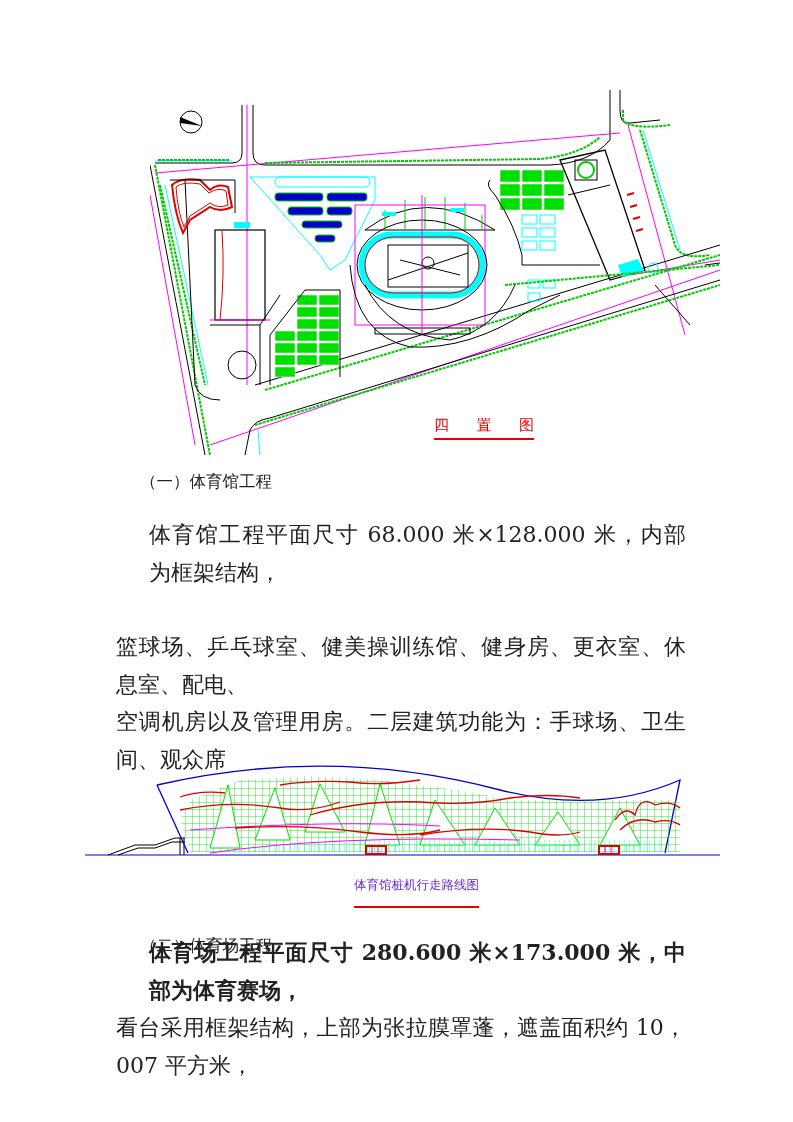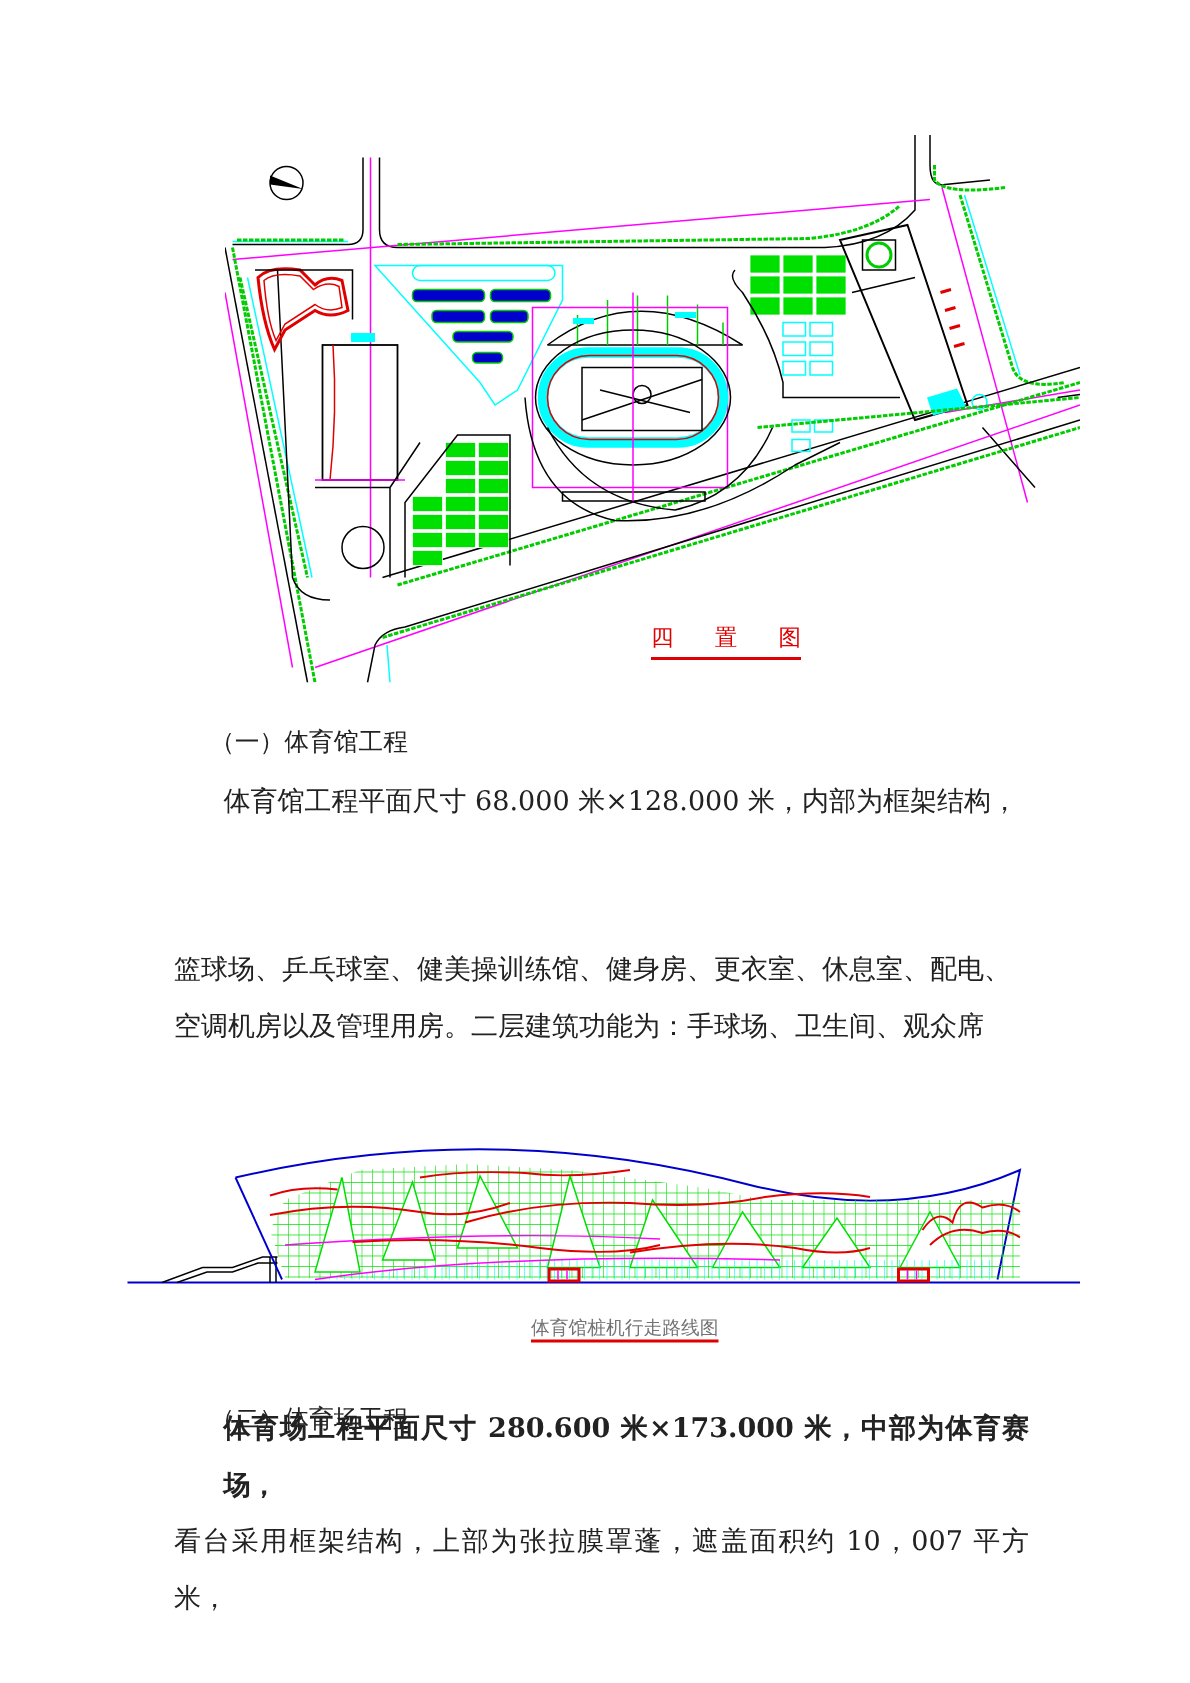--- a/index.html
+++ b/index.html
@@ -5,24 +5,24 @@
   html, body { margin:0; padding:0; background:#ffffff; }
   body { width:793px; height:1122px; position:relative; overflow:hidden;
          font-family:"DejaVu Serif","Liberation Serif",serif; color:#222; }
   .abs { position:absolute; }
   .sitemap { left:150px; top:85px; width:570px; height:370px; }
   .sitemap-title { left:434px; top:416px; width:100px; height:22px;
                    color:#e00000; font-size:15px; letter-spacing:0;
                    display:flex; justify-content:space-between; align-items:flex-start;
                    border-bottom:2px solid #e00000; line-height:18px; }
   .sec-heading { font-size:16.5px; line-height:20px; }
-  .para { left:116px; width:570px; font-size:18px; line-height:37.5px; text-align:justify; }
+  .para { left:116px; width:570px; font-size:22px; line-height:37.5px; text-align:justify; }
   .elev { left:80px; top:760px; width:650px; height:105px; }
-  .elev-caption { left:354px; top:877px; color:#737373; font-size:12.5px;
-                  border-bottom:2px solid #e00000; padding-bottom:1px; line-height:15px; }
+  .elev-caption { left:354px; top:877px; color:#6d28d9; font-size:12.5px;
+                  border-bottom:2px solid #e00000; padding-bottom:14px; line-height:15px; }
 </style>
 </head>
 <body>
 
 <div class="abs sitemap">
   <svg width="570" height="370" viewBox="0 0 570 370" xmlns="http://www.w3.org/2000/svg">
 
     <g>
       <circle cx="41" cy="37" r="11" fill="none" stroke="#000" stroke-width="1"></circle>
       <polygon points="30,32 52,41 30,38" fill="#000"></polygon>
@@ -167,21 +167,21 @@
     <line x1="355" y1="200" x2="570" y2="180" stroke="#00cc00" stroke-width="2" stroke-dasharray="3,1"></line>
   </svg>
 </div>
 
 <div class="abs sitemap-title">
   <span>四</span>
   <span>置</span>
   <span>图</span>
 </div>
 
-<div class="abs sec-heading" style="left:140px; top:485px;">（一）体育馆工程</div>
+<div class="abs sec-heading" style="left:140px; top:472px;">（一）体育馆工程</div>
 
 <div class="abs para" style="top:516px;">
   <div style="padding-left:33px;">体育馆工程平面尺寸 68.000 米×128.000 米，内部为框架结构，</div>
 </div>
 
 <div class="abs para" style="top:628px;">
   <div>篮球场、乒乓球室、健美操训练馆、健身房、更衣室、休息室、配电、</div>
   <div>空调机房以及管理用房。二层建筑功能为：手球场、卫生间、观众席</div>
 </div>
 

